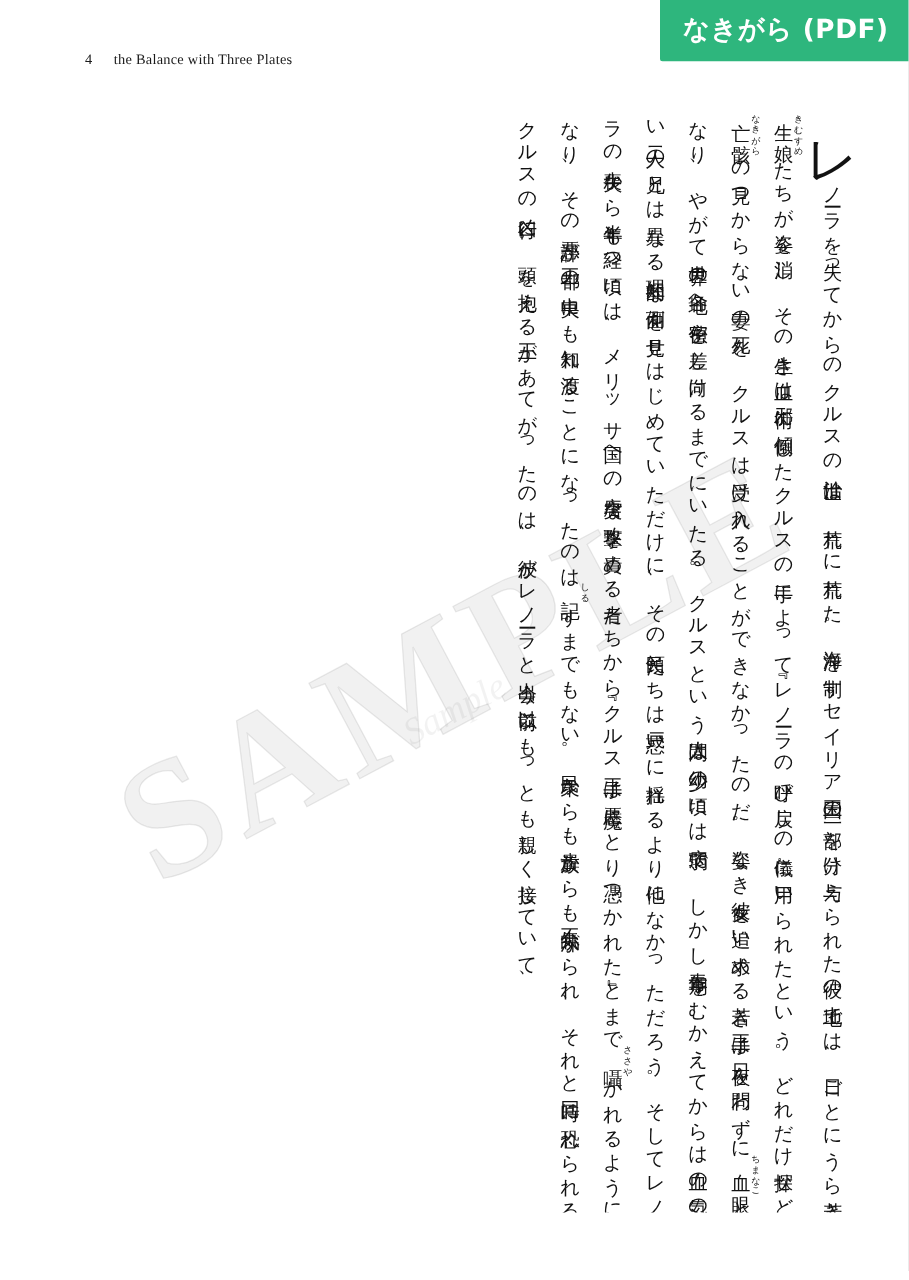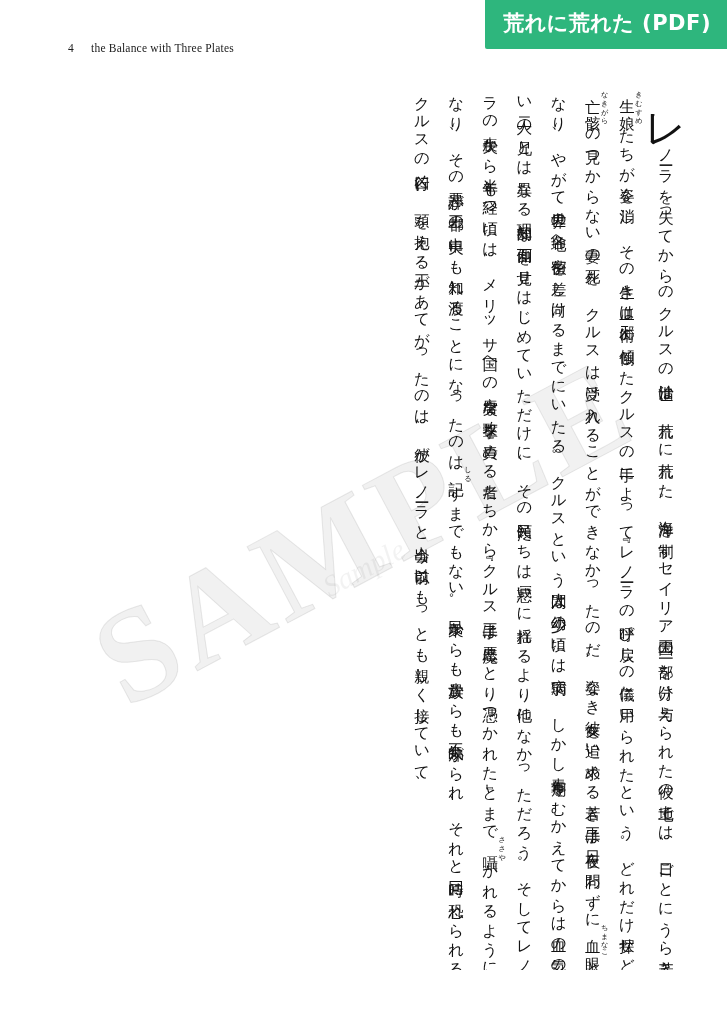--- a/index.html
+++ b/index.html
@@ -117,21 +117,21 @@
     white-space: nowrap;
     z-index: 4;
     pointer-events: none;
   }
 </style>
 </head>
 <body>
 
 <div class="page">
 
-  <div class="badge">荒れに荒れた (PDF)</div>
+  <div class="badge">なきがら (PDF)</div>
 
   <div class="running-head">
     <span class="folio">4</span>
     <span>the Balance with Three Plates</span>
   </div>
 
   <div class="watermark">SAMPLE</div>
   <div class="watermark-sub">Sample</div>
 
   <div class="body-area">

